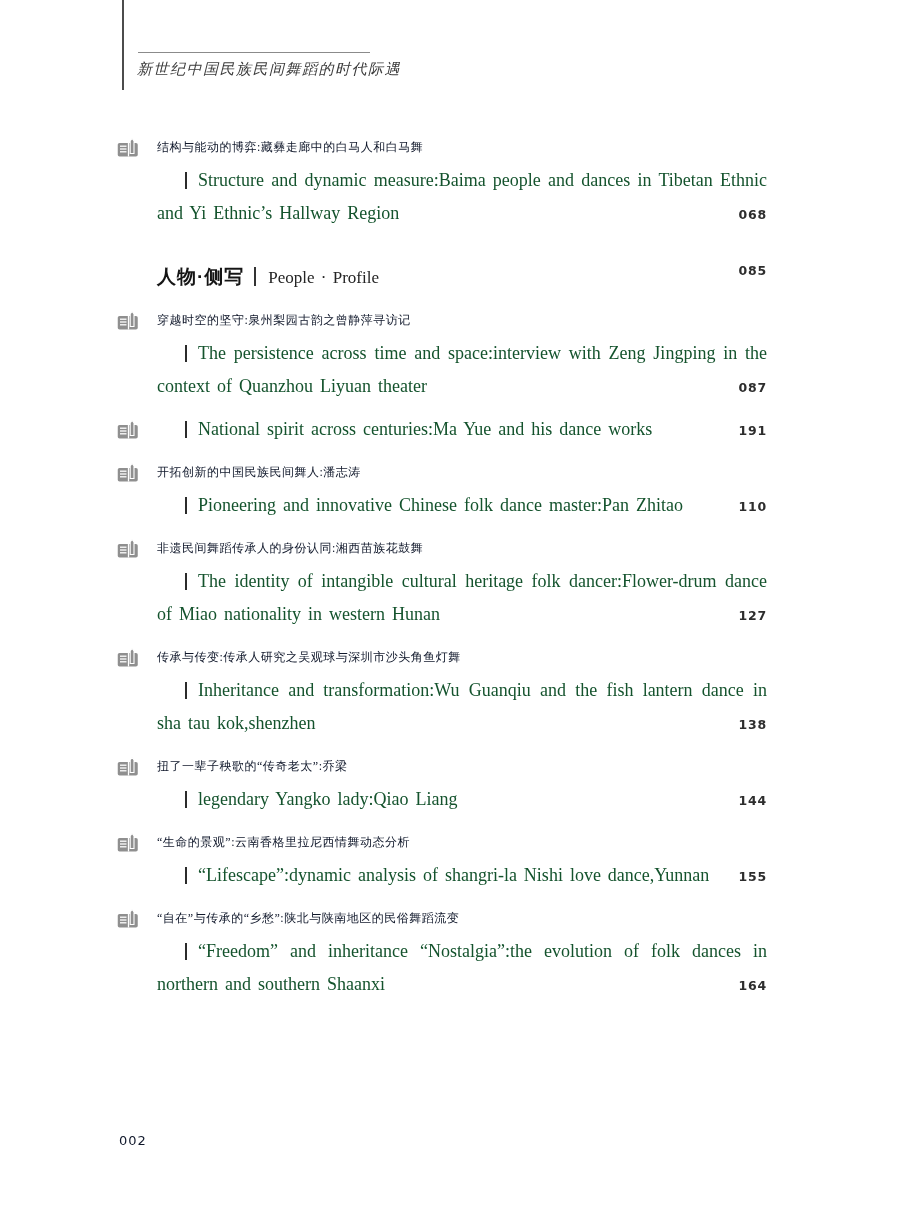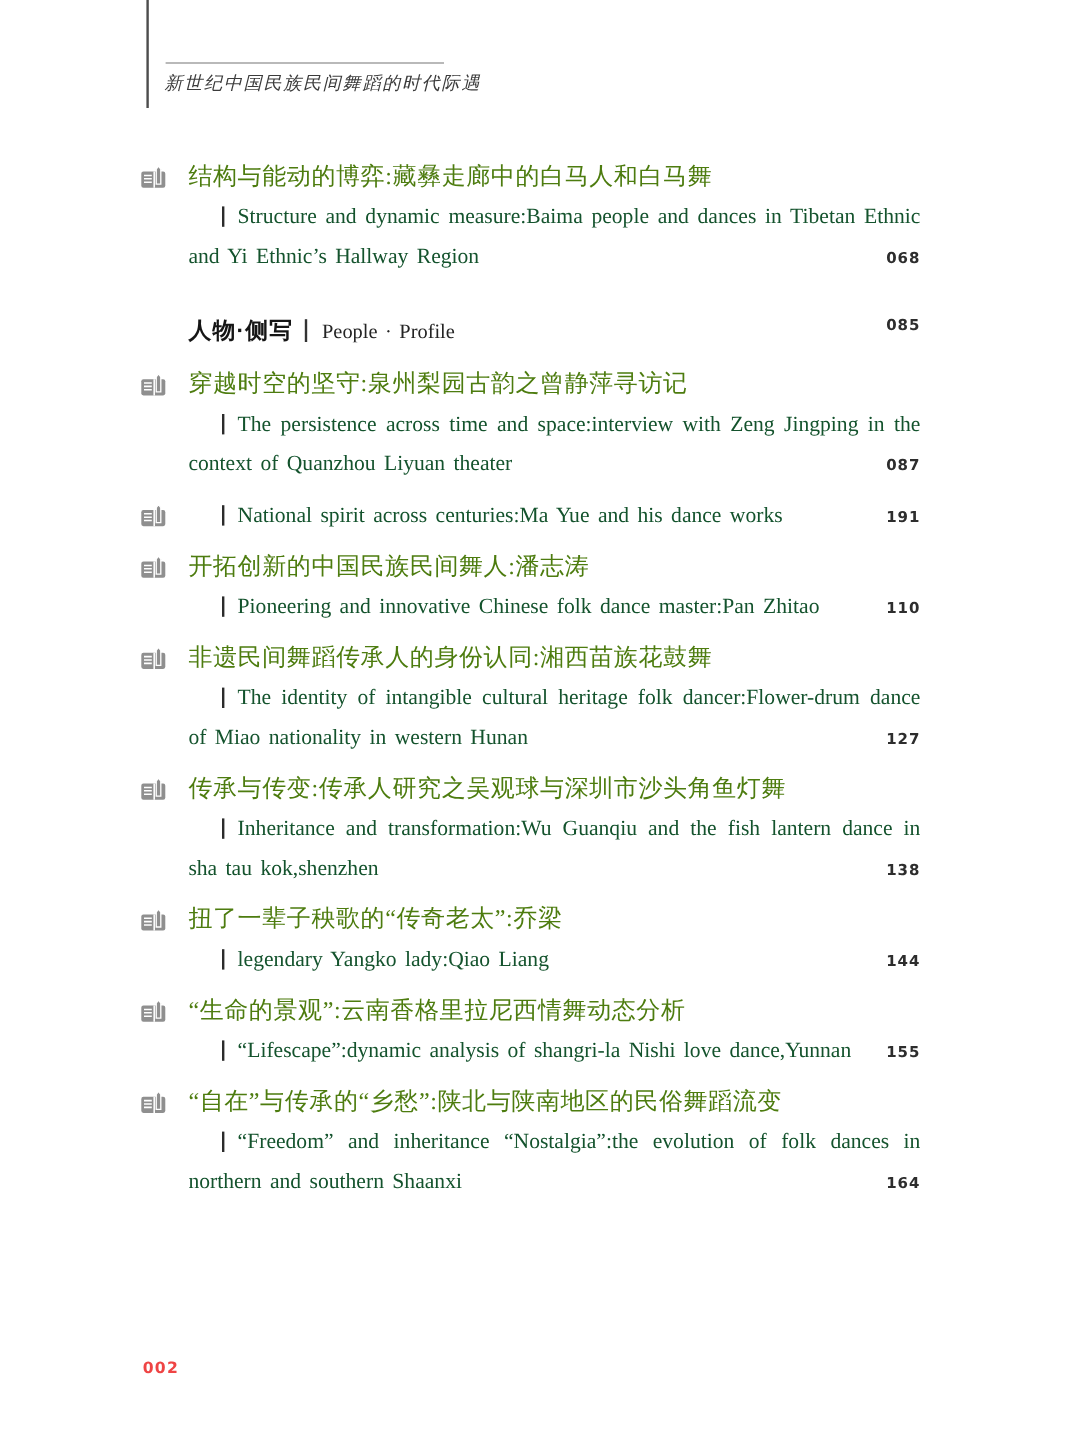--- a/index.html
+++ b/index.html
@@ -18,21 +18,21 @@
     position:absolute;left:137px;top:60px;
     font-size:15px;letter-spacing:1.5px;color:#3b3b3b;
     white-space:nowrap;
     font-style:italic;
   }
   
   .toc{position:absolute;left:157px;top:131px;width:610px;}
   .entry{position:relative;margin-bottom:10px;}
   .entry .icon{position:absolute;left:-40px;top:7px;width:22px;height:20px;}
   .zh{
-    font-size:20px;line-height:33px;letter-spacing:0.5px;color:#4d7c0f;
+    font-size:12px;line-height:33px;letter-spacing:0.5px;color:#0f172a;
     white-space:nowrap;
   }
   .en{
     font-size:18px;line-height:33px;color:#14532d;
     text-align:justify;text-indent:28px;word-spacing:2.5px;
   }
   .bar{
     display:inline-block;width:2px;height:17px;background:#2b2b2b;
     margin-right:11px;vertical-align:-3px;
   }
@@ -50,21 +50,21 @@
   .section .vbar{
     display:inline-block;width:2px;height:19px;background:#333;
     margin:0 12px 0 10px;vertical-align:-3px;
   }
   .section .en-s{font-size:17px;color:#242424;word-spacing:2px;}
   .section .pg{bottom:7px;}
   
   .folio{
     position:absolute;left:119px;top:1133px;
     font-family:"DejaVu Sans","Liberation Sans",sans-serif;
-    font-size:13px;font-weight:700;letter-spacing:1px;color:#ef4444;
+    font-size:13px;font-weight:400;letter-spacing:1px;color:#0f172a;
   }
 </style>
 </head>
 <body>
 
 <div class="page">
 
   <div class="top-vline"></div>
   <div class="top-rule"></div>
   <div class="running-title">新世纪中国民族民间舞蹈的时代际遇</div>

